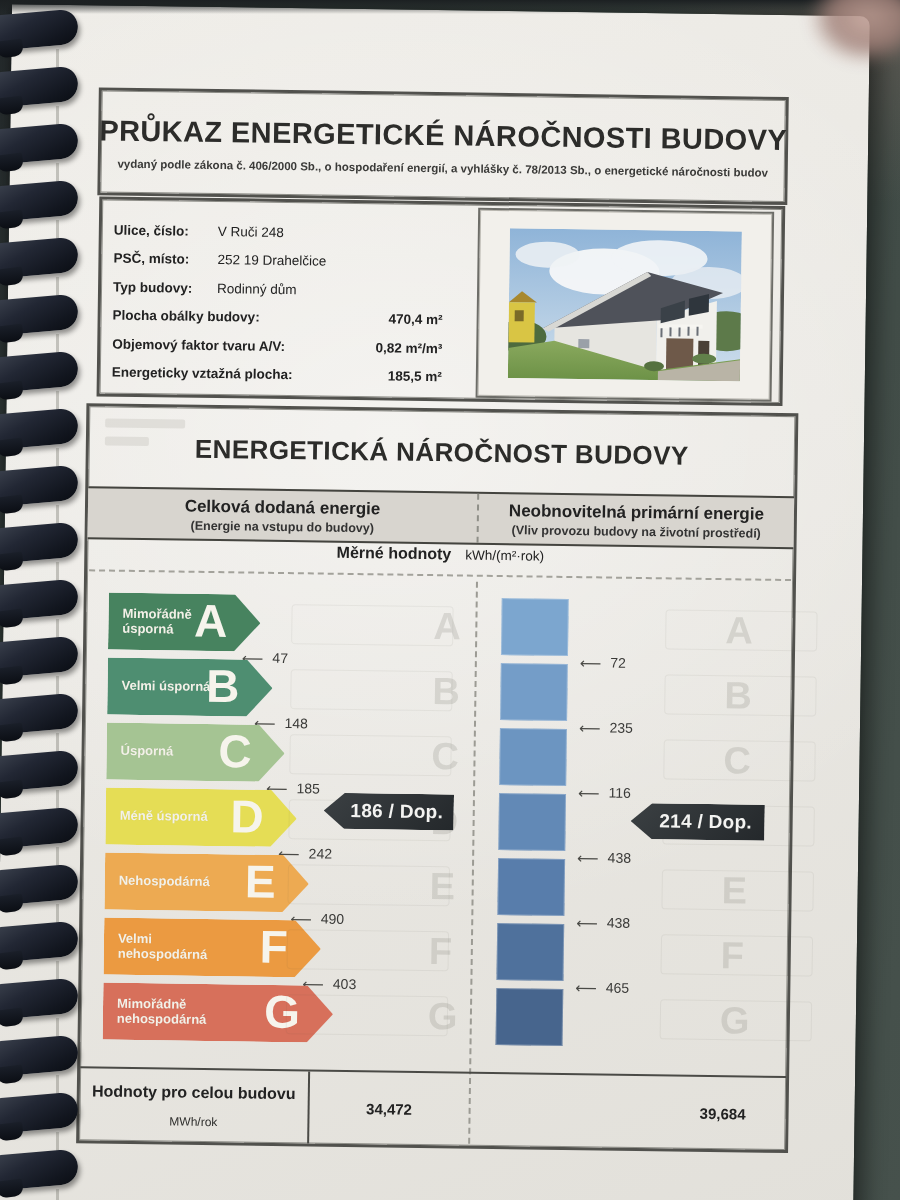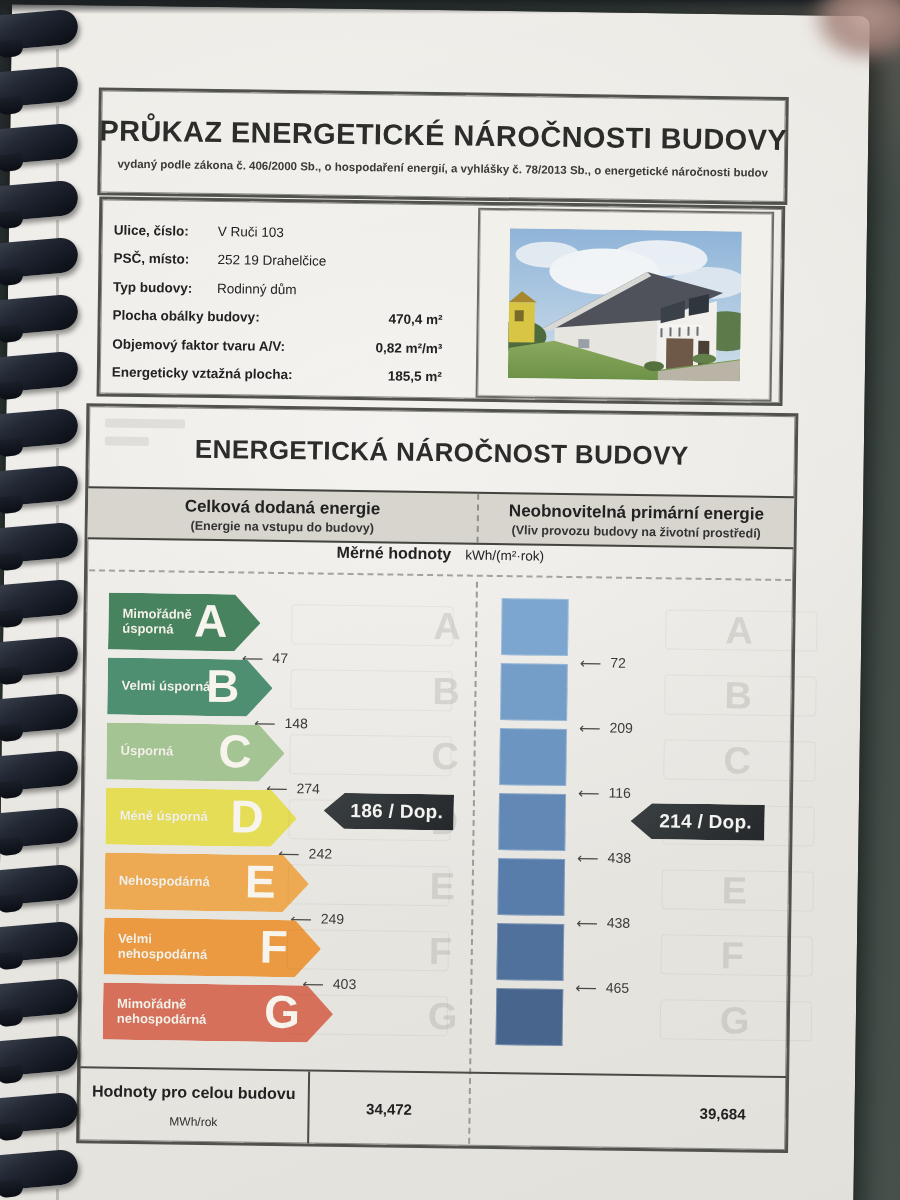--- a/index.html
+++ b/index.html
@@ -101,21 +101,21 @@
 
   <div class="box title-box">
     <div class="doc-title">PRŮKAZ ENERGETICKÉ NÁROČNOSTI BUDOVY</div>
     <div class="doc-subtitle">vydaný podle zákona č. 406/2000 Sb., o hospodaření energií, a vyhlášky č. 78/2013 Sb., o energetické náročnosti budov</div>
   </div>
 
   <div class="box info-box">
     <div class="fields">
         <div class="field-row">
           <span class="f-label">Ulice, číslo:</span>
-          <span class="f-value">V Ruči 103</span>
+          <span class="f-value">V Ruči 248</span>
         </div>
         <div class="field-row">
           <span class="f-label">PSČ, místo:</span>
           <span class="f-value">252 19  Drahelčice</span>
         </div>
         <div class="field-row">
           <span class="f-label">Typ budovy:</span>
           <span class="f-value">Rodinný dům</span>
         </div>
         <div class="field-row">
@@ -229,21 +229,21 @@
           </div>
           <div class="srow">
             <div class="cls-arrow" style="width: 178px; background: rgb(165, 196, 147);">
               <div class="cls-label">Úsporná</div>
               <div class="cls-letter">C</div>
             </div>
             <div class="ghost-box" style="left: 205px; width: 160px;"></div>
             <div class="ghost-letter" style="left: 347px;">C</div>
             <div class="thr" style="left: 182px;">
               <span class="glyph">⟵</span>
-              <span>274</span>
+              <span>185</span>
             </div>
           </div>
           <div class="srow">
             <div class="cls-arrow" style="width: 191px; background: rgb(229, 221, 85);">
               <div class="cls-label">Méně úsporná</div>
               <div class="cls-letter">D</div>
             </div>
             <div class="ghost-box" style="left: 205px; width: 160px;"></div>
             <div class="ghost-letter" style="left: 347px;">D</div>
             <div class="thr" style="left: 195px;">
@@ -253,21 +253,21 @@
           </div>
           <div class="srow">
             <div class="cls-arrow" style="width: 204px; background: rgb(237, 170, 82);">
               <div class="cls-label">Nehospodárná</div>
               <div class="cls-letter">E</div>
             </div>
             <div class="ghost-box" style="left: 205px; width: 160px;"></div>
             <div class="ghost-letter" style="left: 347px;">E</div>
             <div class="thr" style="left: 208px;">
               <span class="glyph">⟵</span>
-              <span>249</span>
+              <span>490</span>
             </div>
           </div>
           <div class="srow">
             <div class="cls-arrow" style="width: 217px; background: rgb(235, 154, 65);">
               <div class="cls-label">Velmi nehospodárná</div>
               <div class="cls-letter">F</div>
             </div>
             <div class="ghost-box" style="left: 205px; width: 160px;"></div>
             <div class="ghost-letter" style="left: 347px;">F</div>
             <div class="thr" style="left: 221px;">
@@ -293,21 +293,21 @@
               <span class="glyph">⟵</span>
               <span>72</span>
             </div>
           </div>
           <div class="srow">
             <div class="bar" style="background: rgb(116, 157, 200);"></div>
             <div class="ghost-box" style="left: 190px; width: 150px;"></div>
             <div class="ghost-letter" style="left: 250px;">B</div>
             <div class="thr" style="left: 105px;">
               <span class="glyph">⟵</span>
-              <span>209</span>
+              <span>235</span>
             </div>
           </div>
           <div class="srow">
             <div class="bar" style="background: rgb(108, 149, 193);"></div>
             <div class="ghost-box" style="left: 190px; width: 150px;"></div>
             <div class="ghost-letter" style="left: 250px;">C</div>
             <div class="thr" style="left: 105px;">
               <span class="glyph">⟵</span>
               <span>116</span>
             </div>

